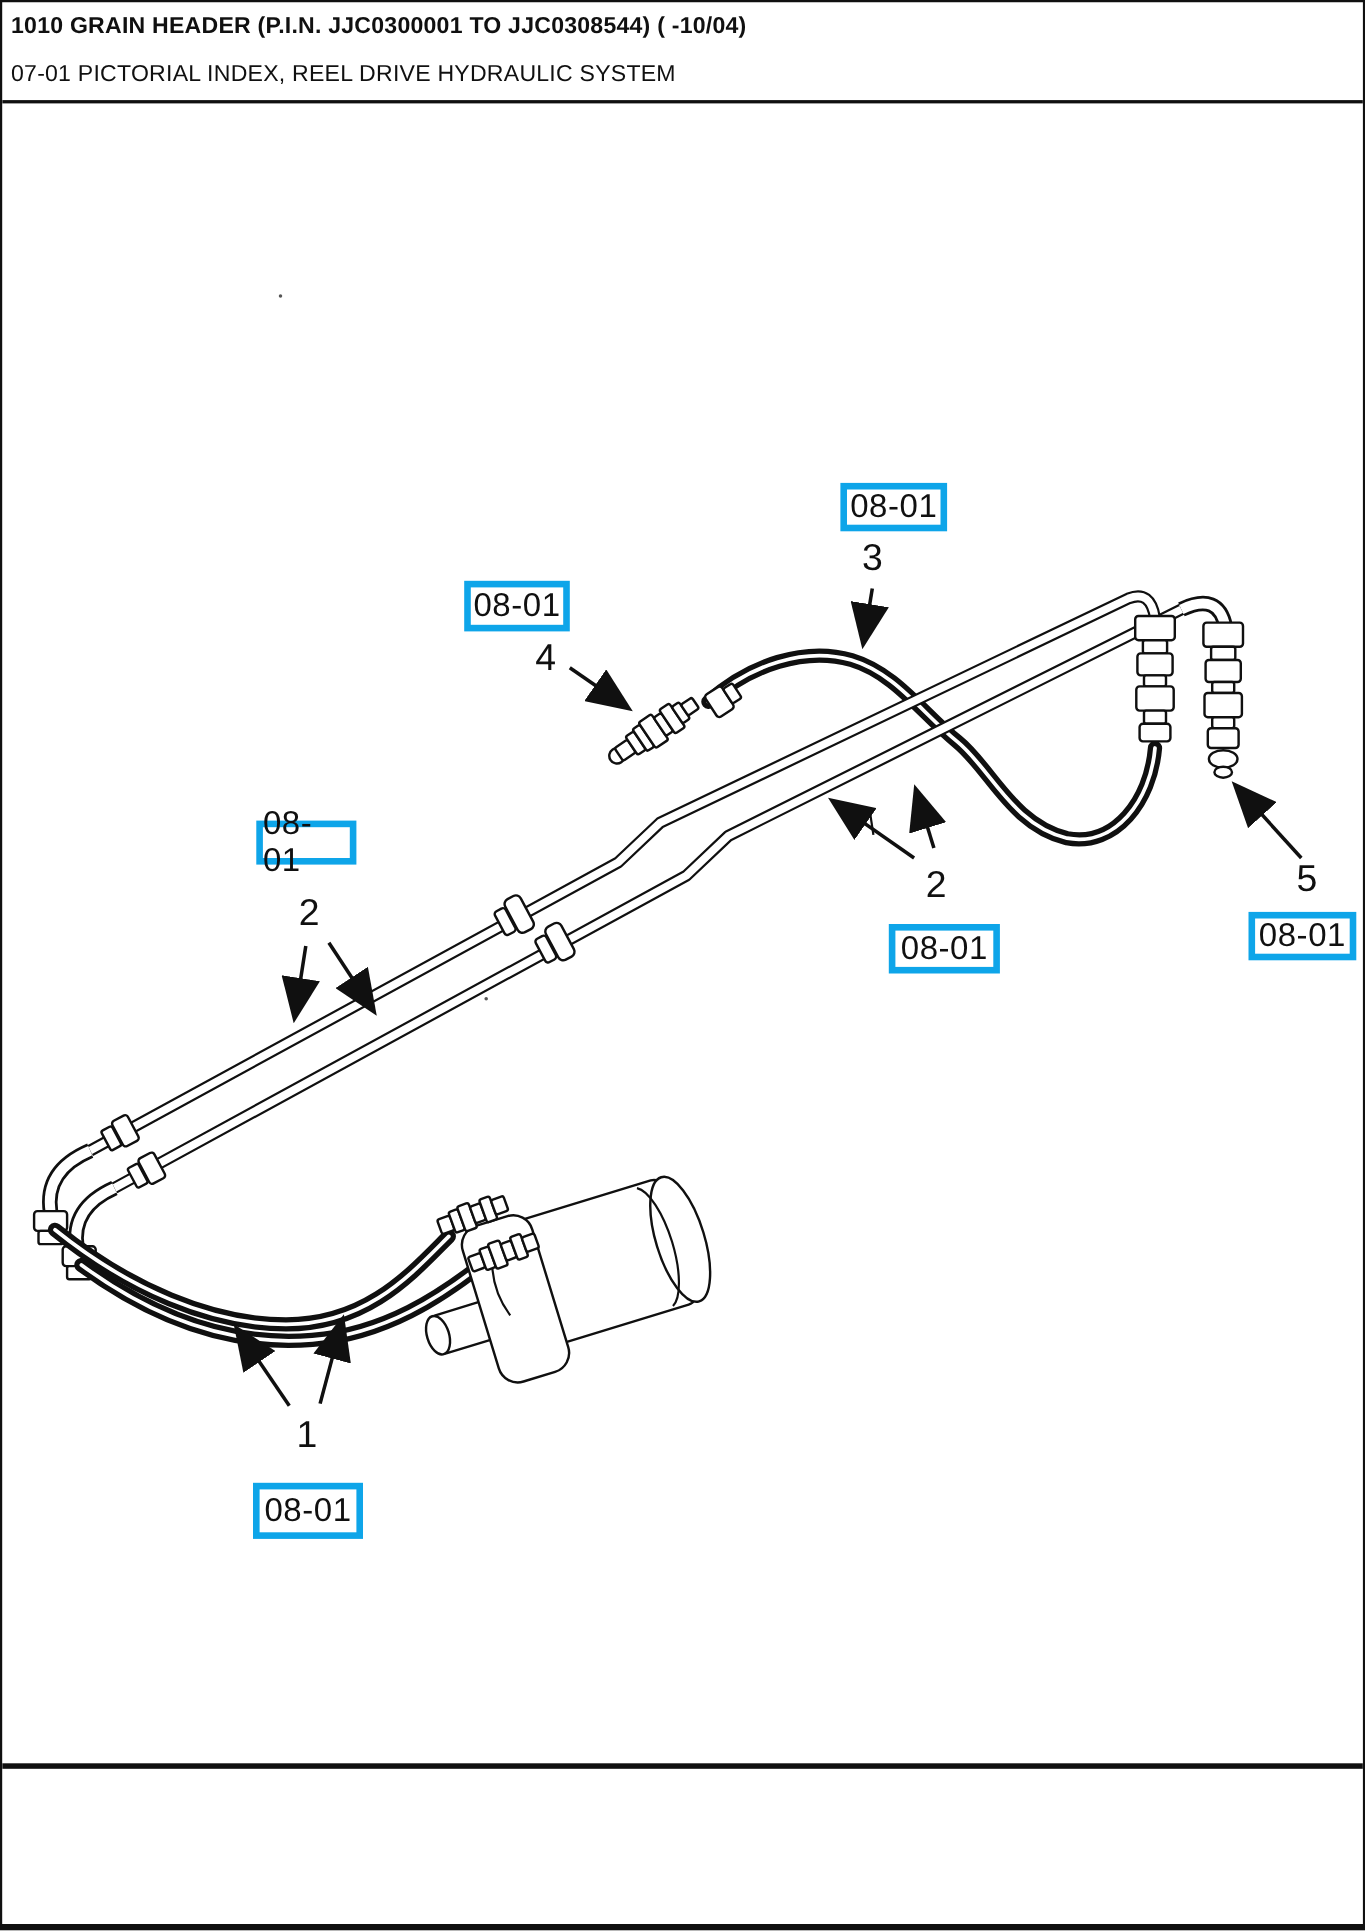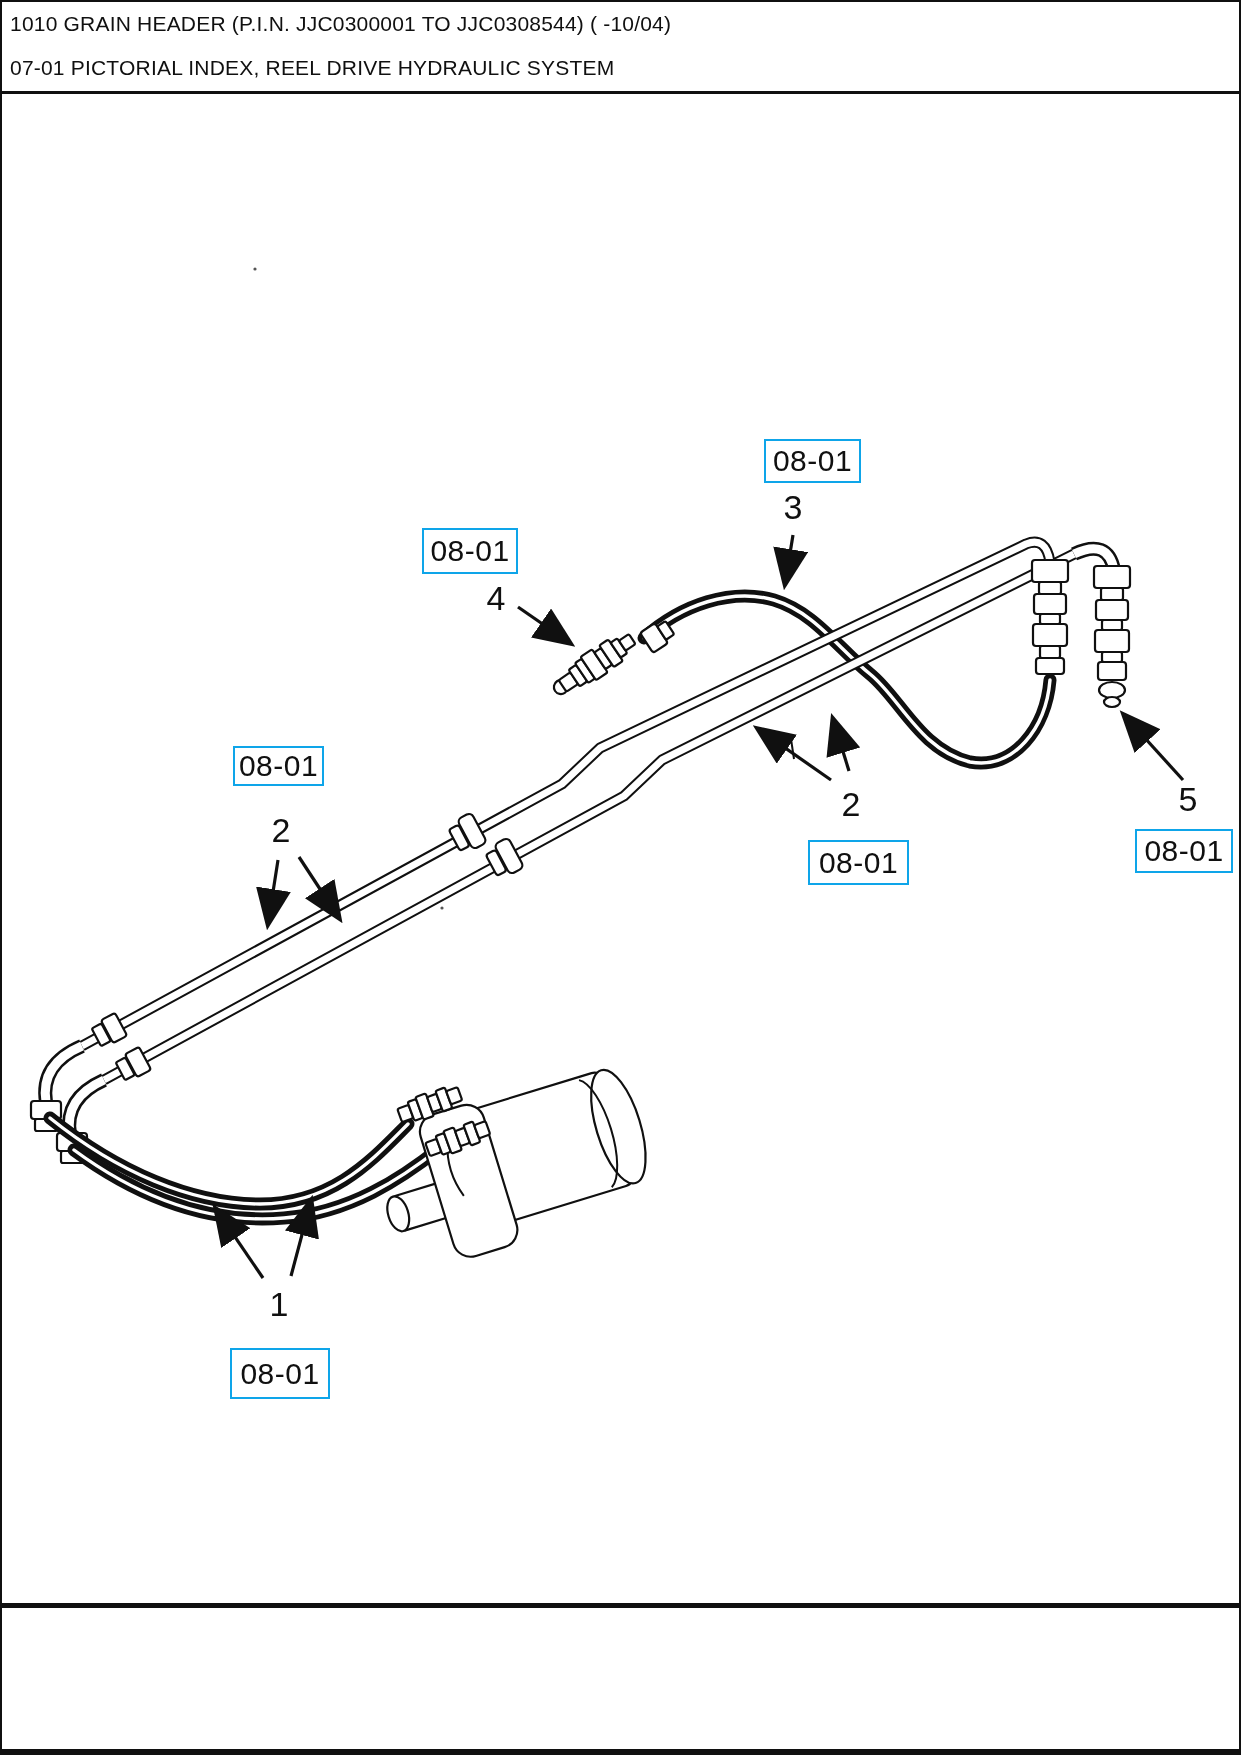--- a/index.html
+++ b/index.html
@@ -8,29 +8,29 @@
     width:1241px;height:1755px;
     background:#ffffff;
     border:2px solid #101010;
     border-bottom:6px solid #101010;
     box-sizing:border-box;
     font-family:"Liberation Sans",sans-serif;
     color:#101010;
     overflow:hidden;
   }
   .header-line{position:absolute;left:8px;font-size:21px;letter-spacing:.2px;white-space:pre;}
-  .header-line.h1{top:10px;}
+  .header-line.h1{top:10px;font-weight:bold;}
   .header-line.h2{top:54px;}
   .rule{position:absolute;left:0;right:0;background:#101010;}
   .rule-header{top:89px;height:3px;}
   .rule-footer{top:1601px;height:5px;}
   svg.diagram{position:absolute;left:0;top:0;}
   .callout-box{
     position:absolute;
-    border:2px solid #0ea5e9;
+    border:6px solid #0ea5e9;
     background:#ffffff;
     display:flex;align-items:center;justify-content:center;
     font-size:30px;letter-spacing:.5px;
     box-sizing:border-box;
     cursor:pointer;
   }
   .item-number{
     position:absolute;
     font-size:34px;
     transform:translate(-50%,-50%);

